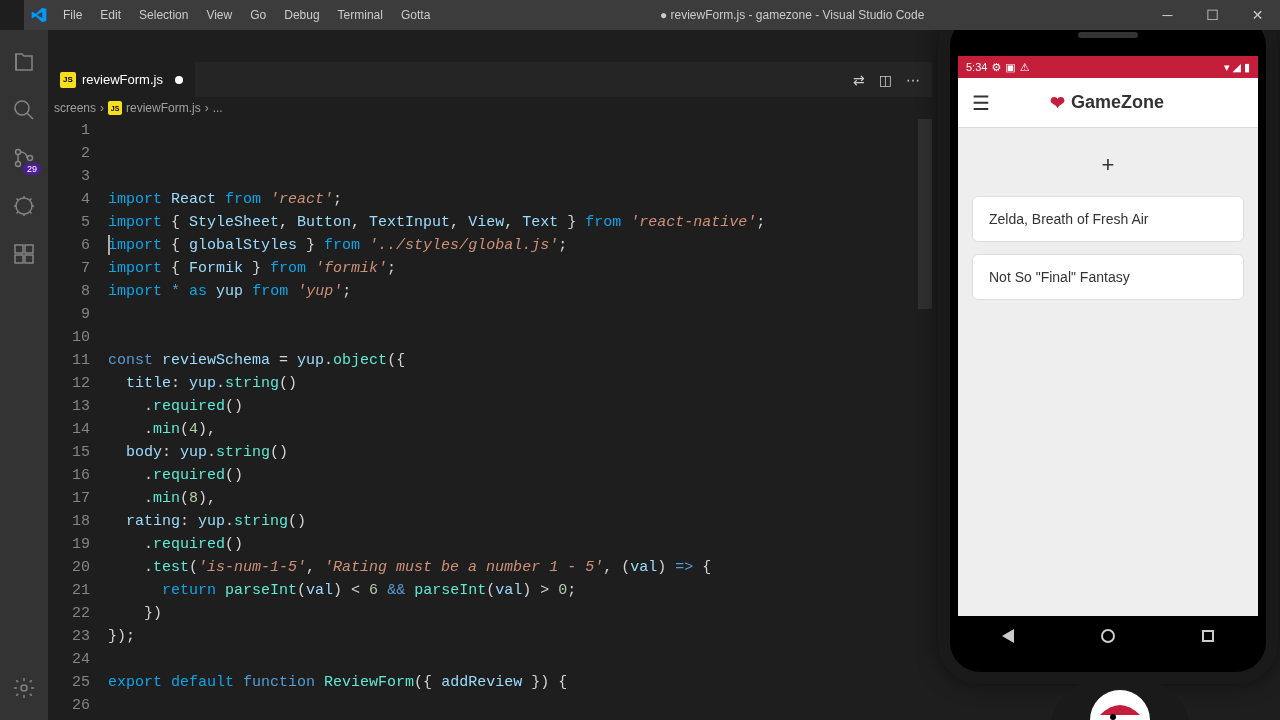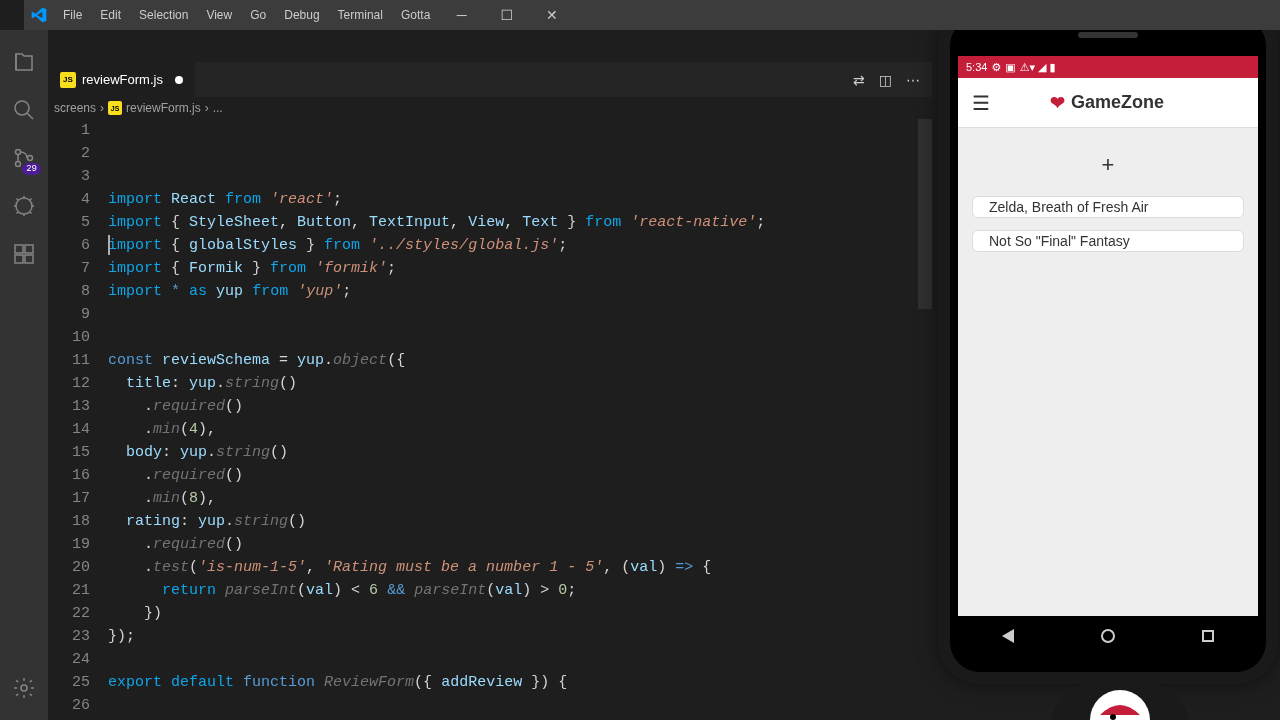--- a/index.html
+++ b/index.html
@@ -89,21 +89,20 @@
     }
     .badge {
       position: absolute;
       bottom: 7px;
       right: 7px;
       background: #4c1d95;
       color: white;
       font-size: 9px;
       padding: 1px 4px;
       border-radius: 8px;
-      font-family: Liberation Mono, monospace;
     }
     .activity-bottom {
       margin-top: auto;
       margin-bottom: 8px;
     }
     
     
     .editor-area {
       position: absolute;
       top: 30px;
@@ -215,21 +214,21 @@
       height: 20px;
       background: #aeafad;
       left: 0px;
       top: 116px;
     }
     
     
     .k { color: #0ea5e9; } 
     .s { color: #ce9178; font-style: italic; } 
     .v { color: #9cdcfe; } 
-    .f { color: #737373; font-style: italic; } 
+    .f { color: #5eead4; } 
     .t { color: #4ec9b0; } 
     .n { color: #b5cea8; } 
     .c { color: #569cd6; } 
     .p { color: #d4d4d4; } 
     
     
     .scroll-indicator {
       position: absolute;
       right: 0;
       top: 0;
@@ -279,20 +278,21 @@
       overflow: hidden;
     }
     .status-bar {
       height: 22px;
       background: #c41e3a;
       color: #fff;
       display: flex;
       align-items: center;
       padding: 0 8px;
       font-size: 11px;
+      justify-content: space-between;
     }
     .status-left {
       display: flex;
       gap: 4px;
       align-items: center;
     }
     .status-right {
       display: flex;
       gap: 3px;
       align-items: center;
@@ -332,21 +332,21 @@
       text-align: center;
       font-size: 22px;
       color: #333;
       padding: 10px 0 18px 0;
       cursor: pointer;
     }
     .review-card {
       background: #fff;
       border: 1px solid #ddd;
       border-radius: 6px;
-      padding: 2px 16px;
+      padding: 14px 16px;
       margin-bottom: 12px;
       font-size: 14px;
       color: #333;
     }
     .phone-nav {
       position: absolute;
       bottom: 18px;
       left: 8px;
       right: 8px;
       height: 36px;
@@ -400,20 +400,21 @@
   <div class="menubar">
     <div class="menu-item">File</div>
     <div class="menu-item">Edit</div>
     <div class="menu-item">Selection</div>
     <div class="menu-item">View</div>
     <div class="menu-item">Go</div>
     <div class="menu-item">Debug</div>
     <div class="menu-item">Terminal</div>
     <div class="menu-item">Gotta</div>
   </div>
+  <div class="title-center">● reviewForm.js - gamezone - Visual Studio Code</div>
   <div class="window-controls">
     <div class="win-btn">─</div>
     <div class="win-btn">☐</div>
     <div class="win-btn">✕</div>
   </div>
 </div>
 
 <div class="activitybar">
   <div class="activity-icon">
     <svg width="24" height="24" viewBox="0 0 24 24" fill="none" stroke="currentColor" stroke-width="1.5">

